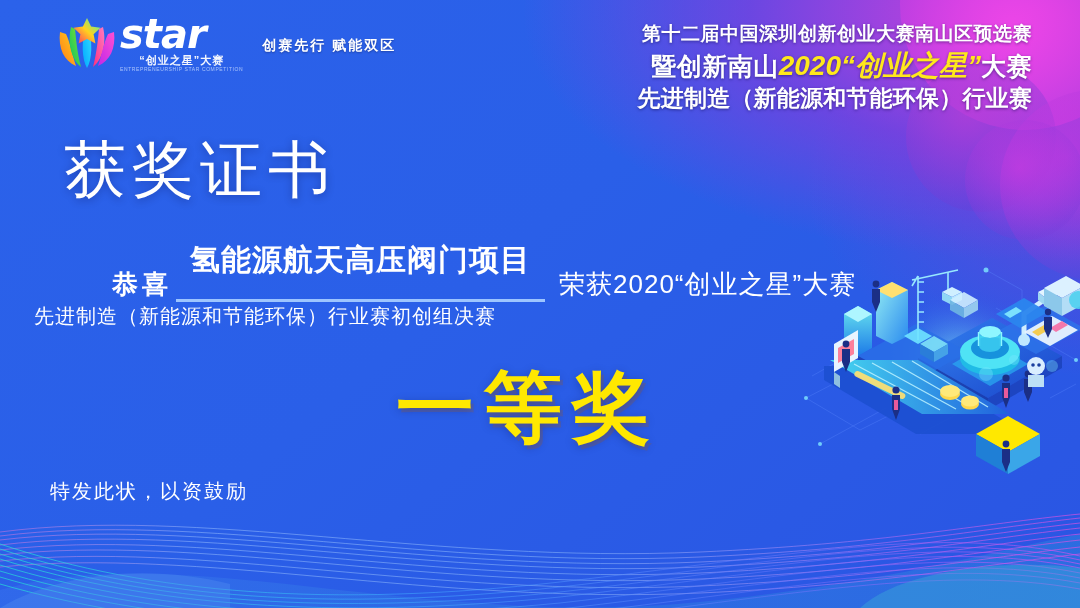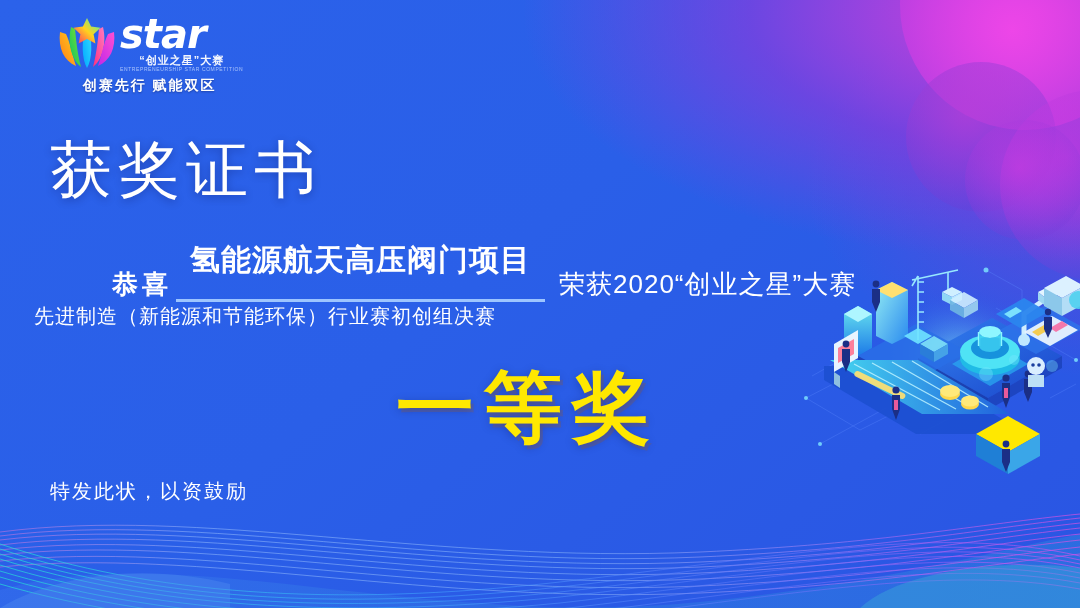--- a/index.html
+++ b/index.html
@@ -18,21 +18,21 @@
   .blob.b1{width:150px;height:150px;left:906px;top:62px;
     background:radial-gradient(circle at 40% 35%,rgba(176,62,216,.72),rgba(108,60,214,.30) 70%,rgba(45,84,230,0) 100%);}
   .blob.b2{width:120px;height:120px;left:965px;top:120px;
     background:radial-gradient(circle at 45% 40%,rgba(210,58,226,.55),rgba(120,58,216,.22) 72%,rgba(45,84,230,0) 100%);}
   .blob.b3{width:250px;height:250px;left:900px;top:-120px;
     background:radial-gradient(circle at 45% 60%,rgba(238,70,232,.98),rgba(196,60,226,.65) 62%,rgba(70,70,226,0) 100%);}
   .blob.b4{width:190px;height:190px;left:1000px;top:90px;
     background:radial-gradient(circle at 35% 35%,rgba(214,58,226,.60),rgba(110,58,214,.20) 70%,rgba(45,84,230,0) 100%);}
 
   
-  .logo-wrap{position:absolute;left:56px;top:14px;display:flex;flex-direction:column;align-items:center;}
+  .logo-wrap{position:absolute;left:56px;top:14px;display:flex;flex-direction:row;align-items:center;gap:19px;}
   .logo-row{display:flex;align-items:center;gap:4px;}
   .logo-mark{position:relative;width:62px;height:54px;flex:none;}
   .logo-text{display:flex;flex-direction:column;line-height:1;margin-left:-2px;}
   .logo-star{
     font-size:40px;font-weight:bold;font-style:italic;color:#ffffff;
     letter-spacing:-1px;font-family:"DejaVu Sans",sans-serif;
   }
   .logo-cn{
     font-size:11px;color:#ffffff;letter-spacing:1px;margin-top:1px;
     white-space:nowrap;text-align:center;font-weight:bold;opacity:.95;
@@ -49,21 +49,21 @@
           text-shadow:0 1px 3px rgba(10,10,70,.5);}
   .hdr-l2{font-size:25px;font-weight:bold;line-height:1.3;letter-spacing:.5px;
           text-shadow:0 1px 3px rgba(10,10,70,.5);}
   .hdr-l2 .w{color:#ffffff;}
   .hdr-l2 .y{color:#ffe81c;font-style:italic;font-size:28px;letter-spacing:0;}
   .hdr-l3{font-size:23px;font-weight:bold;color:#ffffff;letter-spacing:.2px;line-height:1.3;
           text-shadow:0 1px 3px rgba(10,10,70,.5);}
 
   
   .title{
-    position:absolute;left:50px;top:128px;font-size:62px;color:#ffffff;
+    position:absolute;left:64px;top:128px;font-size:62px;color:#ffffff;
     letter-spacing:6px;font-weight:400;text-shadow:0 2px 8px rgba(0,0,60,.30);
   }
   .line1{position:absolute;left:112px;top:240px;display:flex;align-items:flex-end;
          font-size:26px;color:#ffffff;white-space:nowrap;letter-spacing:1px;}
   .line1 .pre{font-size:26px;letter-spacing:4px;font-weight:bold;}
   .project{
     font-size:30px;font-weight:bold;letter-spacing:1px;padding:0 14px 18px 14px;
     border-bottom:3px solid #9dc5ff;margin:0 4px;
   }
   .line1 .post{font-size:26px;letter-spacing:1px;padding-left:10px;margin-top:16px;}
@@ -133,20 +133,25 @@
       </div>
       <div class="logo-text">
         <div class="logo-star">star</div>
         <div class="logo-cn">“创业之星”大赛</div>
         <div class="logo-en">ENTREPRENEURSHIP STAR COMPETITION</div>
       </div>
     </div>
     <div class="logo-tag">创赛先行 赋能双区</div>
   </div>
 
+  <div class="hdr">
+    <div class="hdr-l1">第十二届中国深圳创新创业大赛南山区预选赛</div>
+    <div class="hdr-l2"><span class="w">暨创新南山</span><span class="y">2020“创业之星”</span><span class="w">大赛</span></div>
+    <div class="hdr-l3">先进制造（新能源和节能环保）行业赛</div>
+  </div>
 
   <div class="illus">
     <svg width="280" height="232" viewBox="0 0 280 232">
       <defs>
         <linearGradient id="plat" x1="0" y1="0" x2="1" y2="1">
           <stop offset="0" stop-color="#2f7df0"></stop>
             <stop offset="1" stop-color="#1a46c8"></stop>
         </linearGradient>
         <linearGradient id="cy" x1="0" y1="0" x2="0" y2="1">
           <stop offset="0" stop-color="#6ff4f0"></stop>

